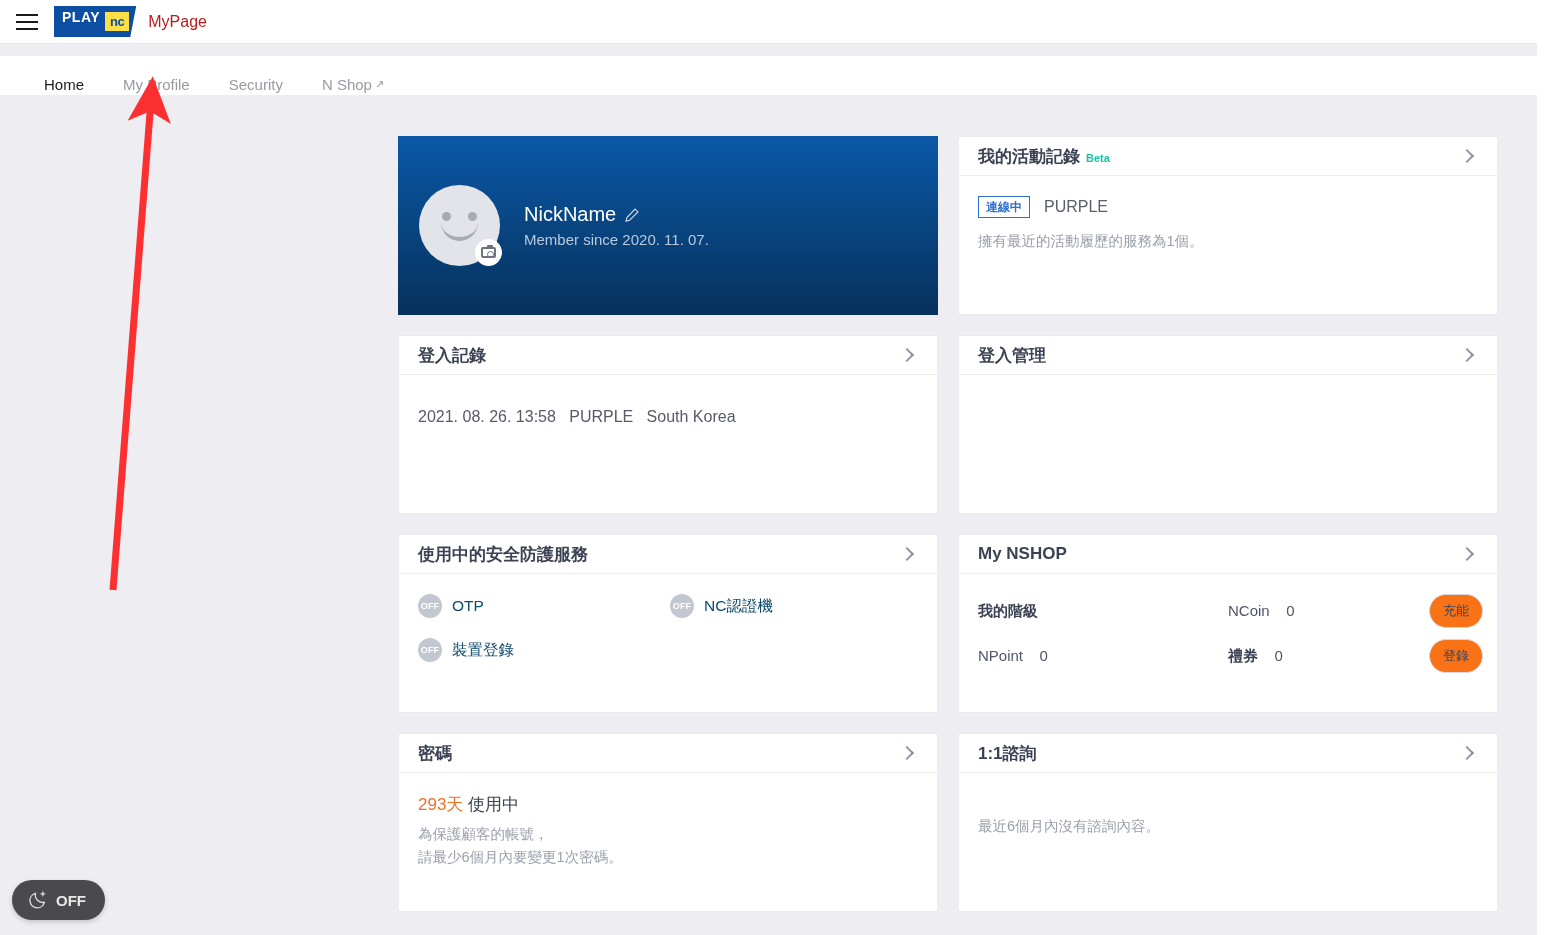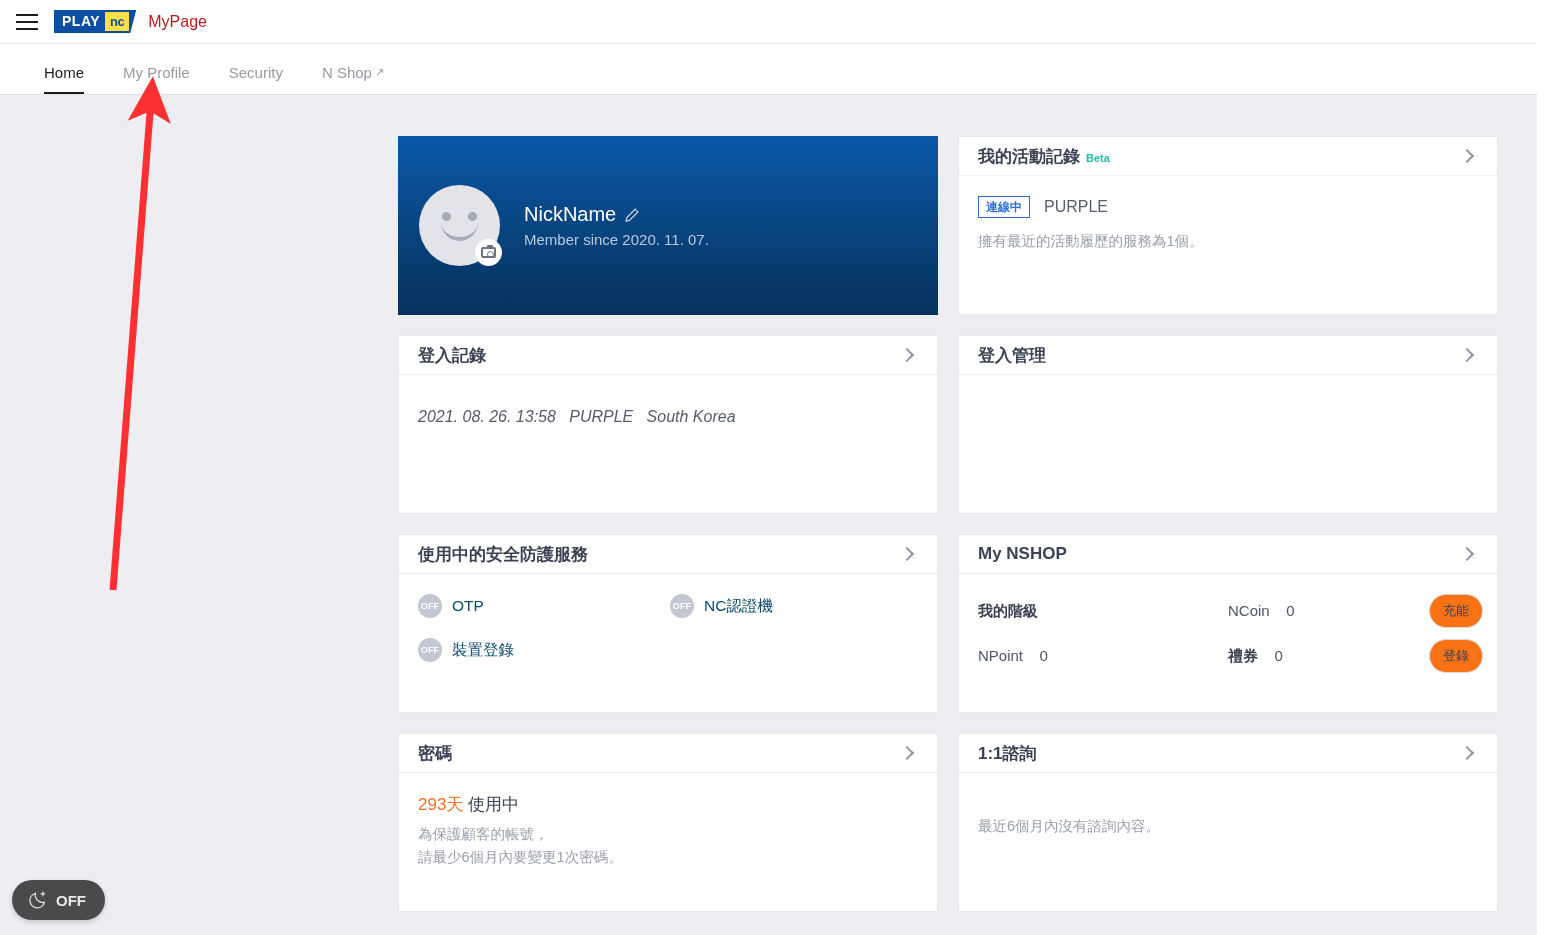--- a/index.html
+++ b/index.html
@@ -24,40 +24,40 @@
     display: flex; align-items: center; padding-left: 12px;
   }
   .hamburger {
     width: 30px; height: 30px; display: flex; flex-direction: column;
     justify-content: center; align-items: center; gap: 5px; cursor: pointer;
     margin-right: 12px;
   }
   .hamburger span { display: block; width: 22px; height: 2px; background: #1a1a1a; }
 
   .logo {
-    display: inline-flex; align-items: stretch; height: 23px;
+    display: inline-flex; align-items: stretch; height: 31px;
     background: #0b4ea2; padding: 0 7px 0 8px; cursor: pointer;
     margin-right: 12px;
     clip-path: polygon(0 0, 100% 0, calc(100% - 6px) 100%, 0 100%);
   }
   .logo-play {
     color: #ffffff; font-size: 14px; font-weight: 700; letter-spacing: .5px;
     line-height: 23px; font-family: "Liberation Sans", sans-serif;
   }
   .logo-nc {
     background: #fde047; color: #0b4ea2; font-size: 13px; font-weight: 700;
     margin-left: 5px; padding: 0 5px; line-height: 19px; height: 19px;
     align-self: center; letter-spacing: -0.5px;
     font-family: "Liberation Sans", sans-serif;
   }
   .page-title { font-size: 16px; color: #b91c1c; font-weight: 400; }
 
   
   .navbar {
-    position: absolute; top: 44px; left: 0; width: 1537px; height: 51px;
+    position: absolute; top: 56px; left: 0; width: 1537px; height: 51px;
     background: #ffffff; border-bottom: 1px solid #e1e1e6;
     display: flex; align-items: flex-end; padding-left: 44px;
   }
   .tab {
     position: relative; font-size: 15px; color: #9a9aa4; cursor: pointer;
     padding: 0 0 13px 0; margin-right: 39px; white-space: nowrap;
     display: inline-flex; align-items: center; gap: 3px;
   }
   .tab.active { color: #1b1b1b; }
   .tab.active::after {
@@ -136,21 +136,21 @@
   .member-since { font-size: 15px; color: #b9c9de; }
 
   
   .badge-row { display: flex; align-items: center; gap: 14px; margin-bottom: 12px; }
   .conn-badge {
     border: 1px solid #2d6fd0; color: #2d6fd0; font-size: 12px; font-weight: 700;
     padding: 4px 7px; line-height: 1;
   }
   .svc-name { font-size: 16px; color: #5a5f6e; }
   .muted { font-size: 14.5px; color: #9a9fab; line-height: 1.6; }
-  .dark-line { font-size: 16px; color: #565b69; font-style: italic; }
+  .dark-line { font-size: 16px; color: #565b69; }
   .dark-line b { font-weight: 700; color: #3b4254; }
 
   
   .sec-grid { display: grid; grid-template-columns: 252px 252px; row-gap: 20px; }
   .sec-item { display: flex; align-items: center; gap: 10px; cursor: pointer; }
   .off-dot {
     width: 24px; height: 24px; border-radius: 50%; background: #c3c7d2;
     color: #ffffff; font-size: 9px; font-weight: 700; display: flex;
     align-items: center; justify-content: center; letter-spacing: .2px;
   }

